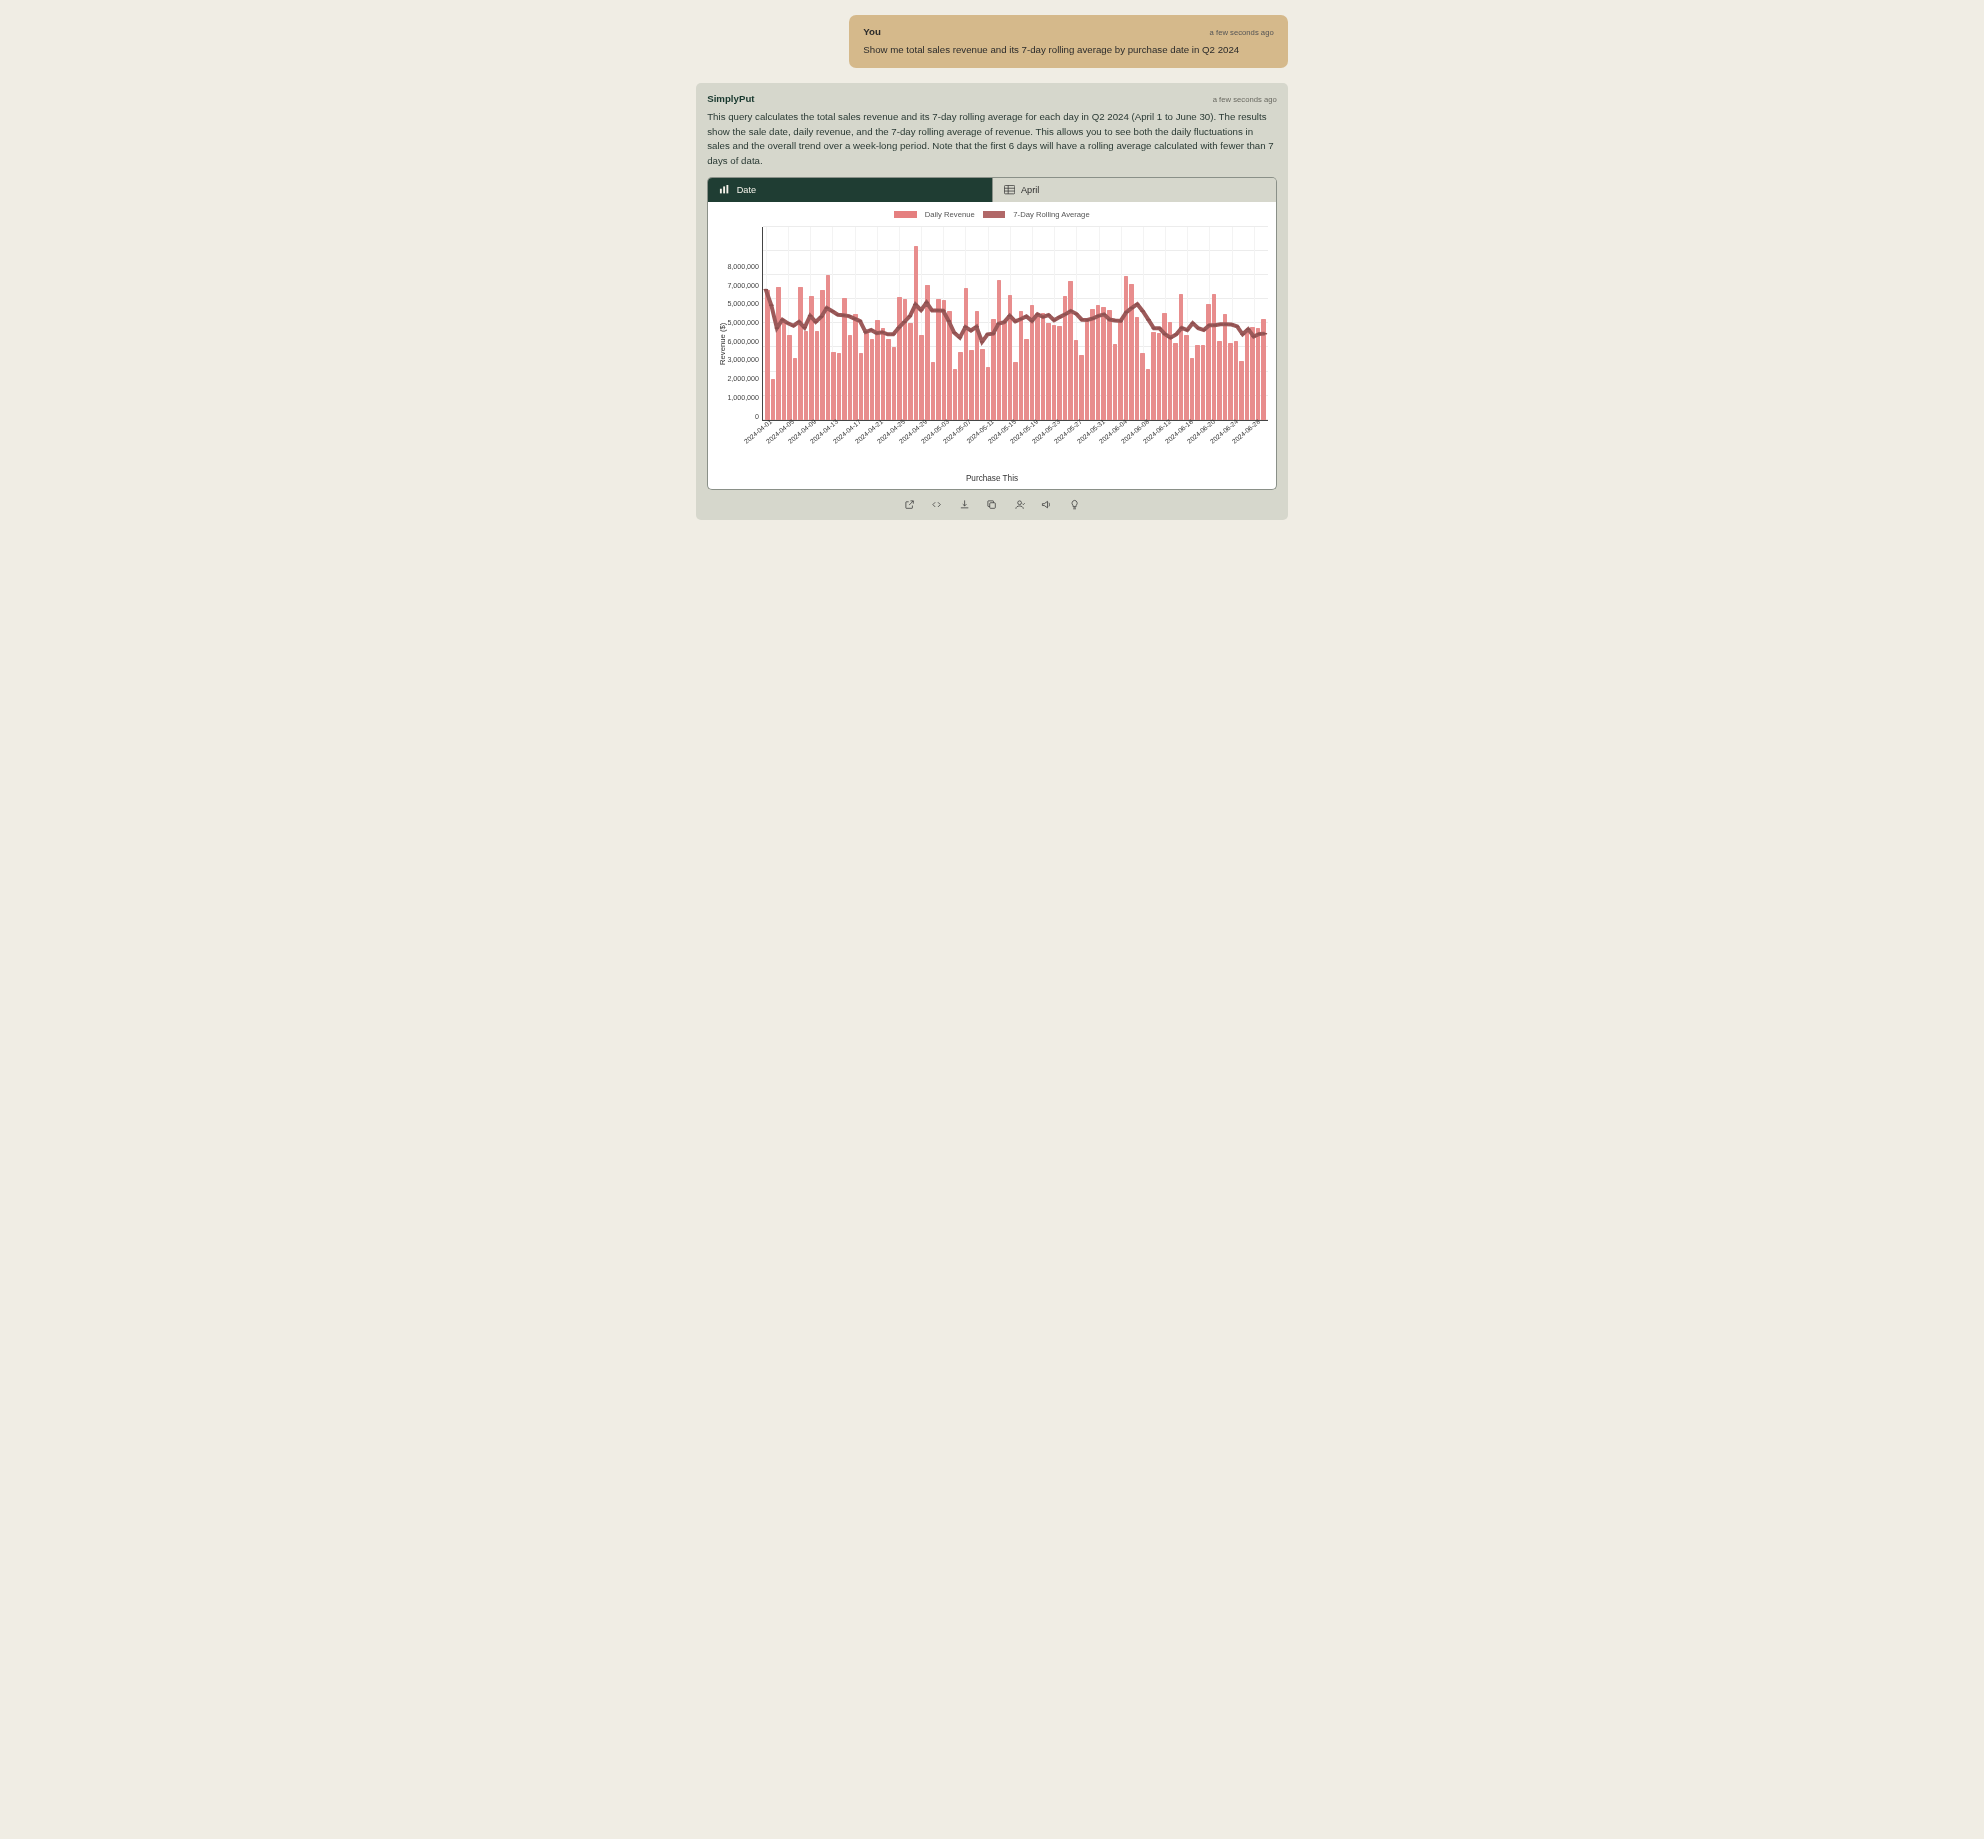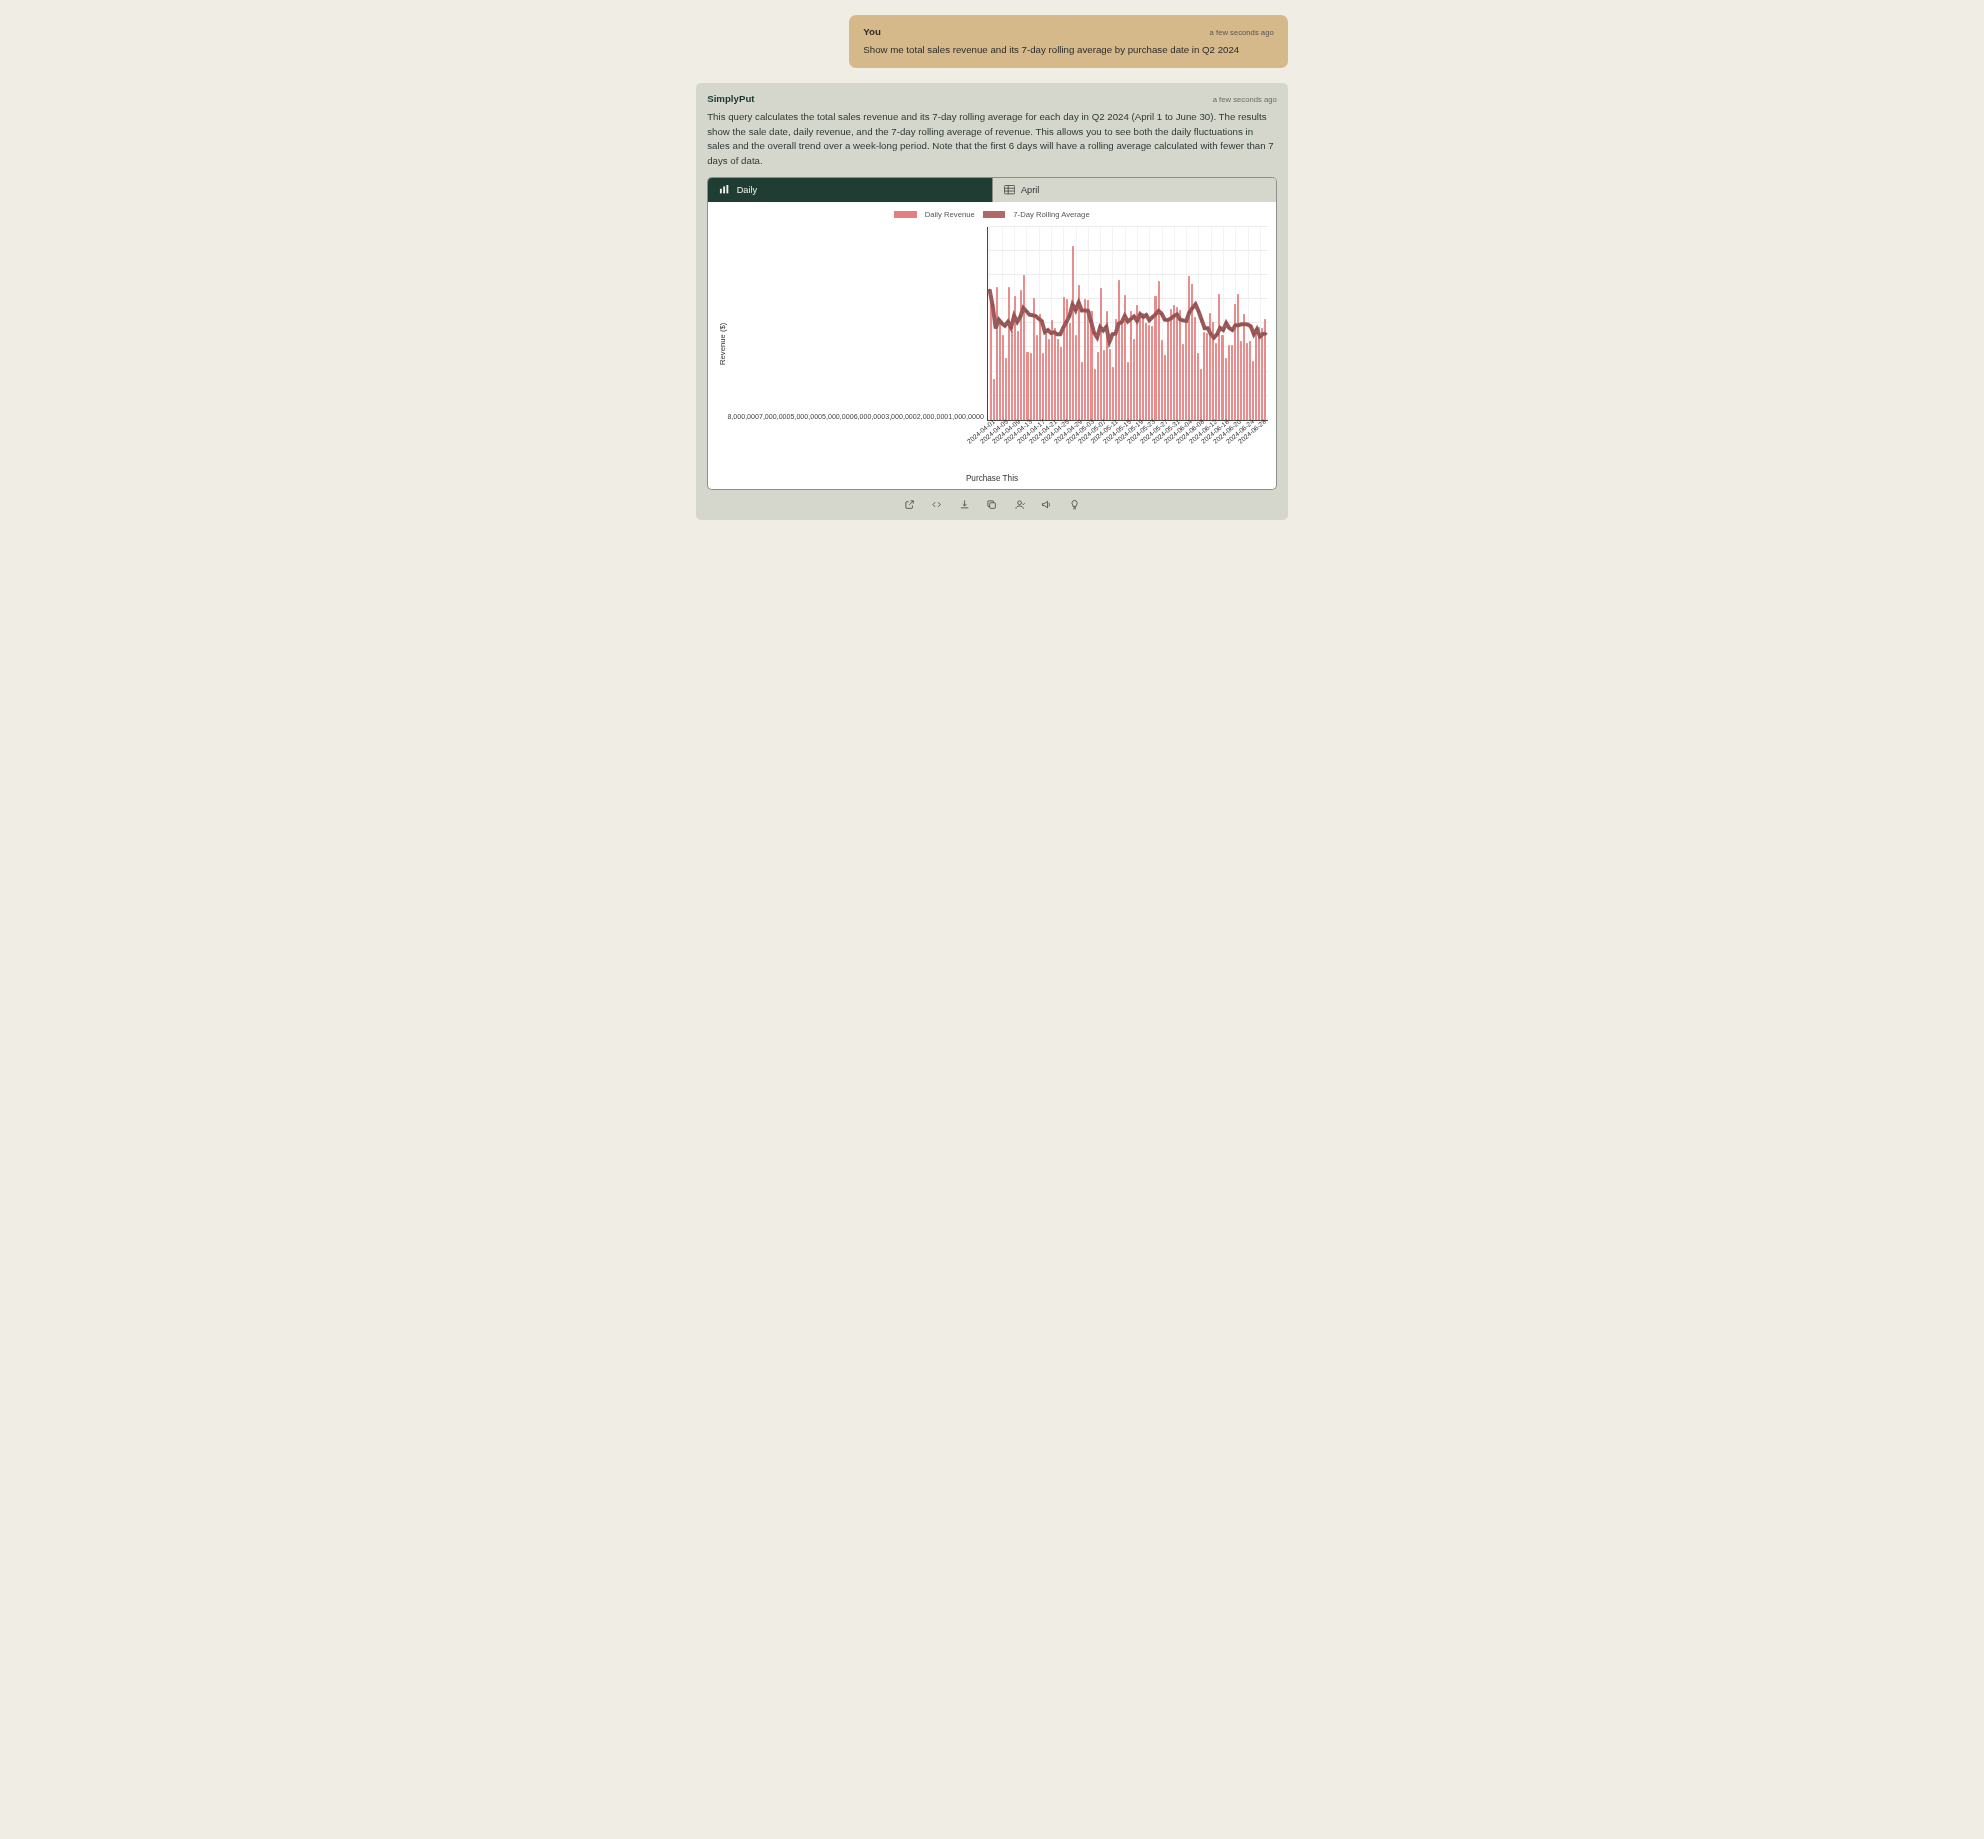--- a/index.html
+++ b/index.html
@@ -52,21 +52,21 @@
   }
 
   
   .legend { display: flex; gap: 8px; justify-content: center; align-items: center; font-size: 7.7px; padding: 2px 0 8px; color: #555; }
   .swatch-bar { width: 22.5px; height: 7.1px; background: #e57f7f; display: inline-block; }
   .swatch-line { width: 22.5px; height: 7.1px; background: #b16868; display: inline-block; }
 
   
   .plot-wrap { display: flex; align-items: stretch; height: 214px; }
   .yaxis-label { writing-mode: vertical-rl; transform: rotate(180deg); text-align: center; font-size: 7.7px; padding: 0 2px 20.4px 0; color: #333; }
-  .yaxis-ticks { display: flex; flex-direction: row; justify-content: space-between; align-items: flex-end; padding: 0 3.1px 20.4px 0; font-size: 7.1px; color: #444; margin-top: 36px; }
+  .yaxis-ticks { display: flex; flex-direction: column; justify-content: space-between; align-items: flex-end; padding: 0 3.1px 20.4px 0; font-size: 7.1px; color: #444; margin-top: 36px; }
   .plot-area { flex: 1; position: relative; border-left: 0.5px solid #444; border-bottom: 0.5px solid #444; margin-bottom: 20.4px; }
 
   
   .hgrid { position: absolute; left: 0; right: 0; height: 0; border-top: 0.5px solid #ececec; }
   .vgrid { position: absolute; top: 0; bottom: 0; width: 0; border-left: 0.5px solid #f3f3f3; }
 
   
   .bars { position: absolute; left: 0; right: 0; bottom: 0; top: 0; display: flex; align-items: flex-end; gap: 1px; padding: 0 2px; }
   .bar { flex: 1; background: #e88d8d; border-radius: 0.5px 0.5px 0 0; min-width: 0; }
 
@@ -109,21 +109,21 @@
 
     <div class="tabrow">
       <div class="tab active">
         <span class="tab-icon">
           <svg viewBox="0 0 24 20">
               <rect x="2" y="8" width="4" height="10" fill="#f5f3eb"></rect>
               <rect x="9" y="3" width="4" height="15" fill="#f5f3eb"></rect>
               <rect x="16" y="0" width="4" height="18" fill="#f5f3eb"></rect>
             </svg>
         </span>
-        <span>Daily</span>
+        <span>Date</span>
       </div>
       <div class="tab inactive">
         <span class="tab-icon">
           <svg viewBox="0 0 24 20">
               <rect x="1" y="1" width="22" height="18" rx="2" fill="none" stroke="#333" stroke-width="1.6"></rect>
               <line x1="1" y1="7" x2="23" y2="7" stroke="#333" stroke-width="1.6"></line>
               <line x1="1" y1="13" x2="23" y2="13" stroke="#333" stroke-width="1.6"></line>
               <line x1="9" y1="1" x2="9" y2="19" stroke="#333" stroke-width="1.6"></line>
             </svg>
         </span>

